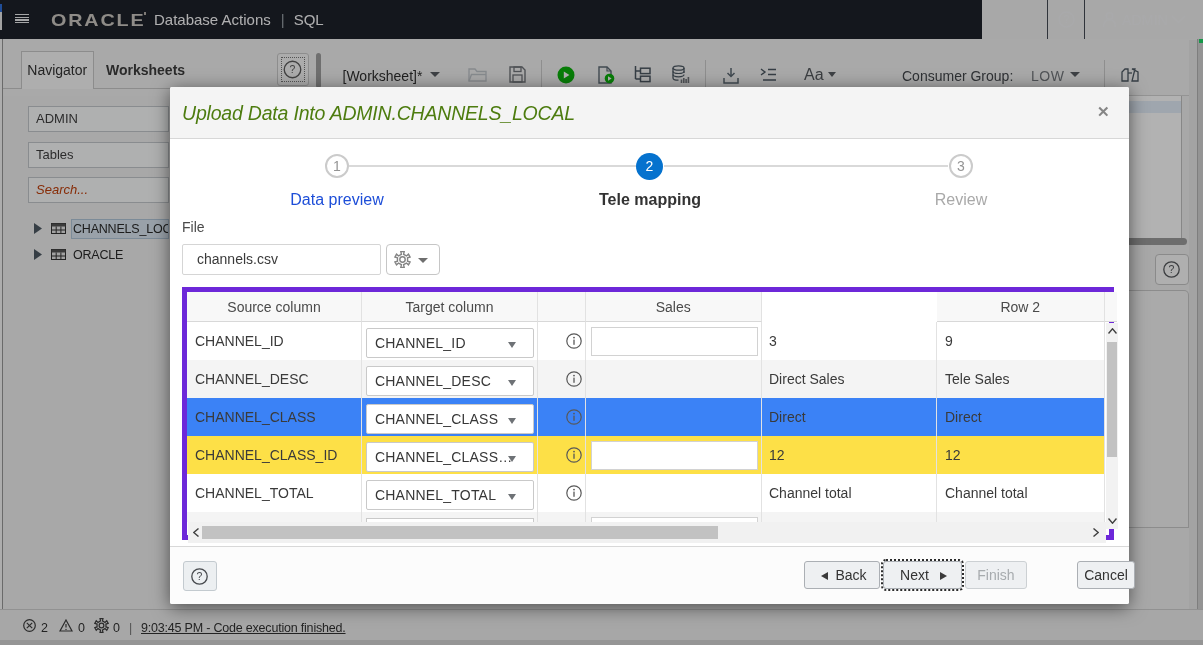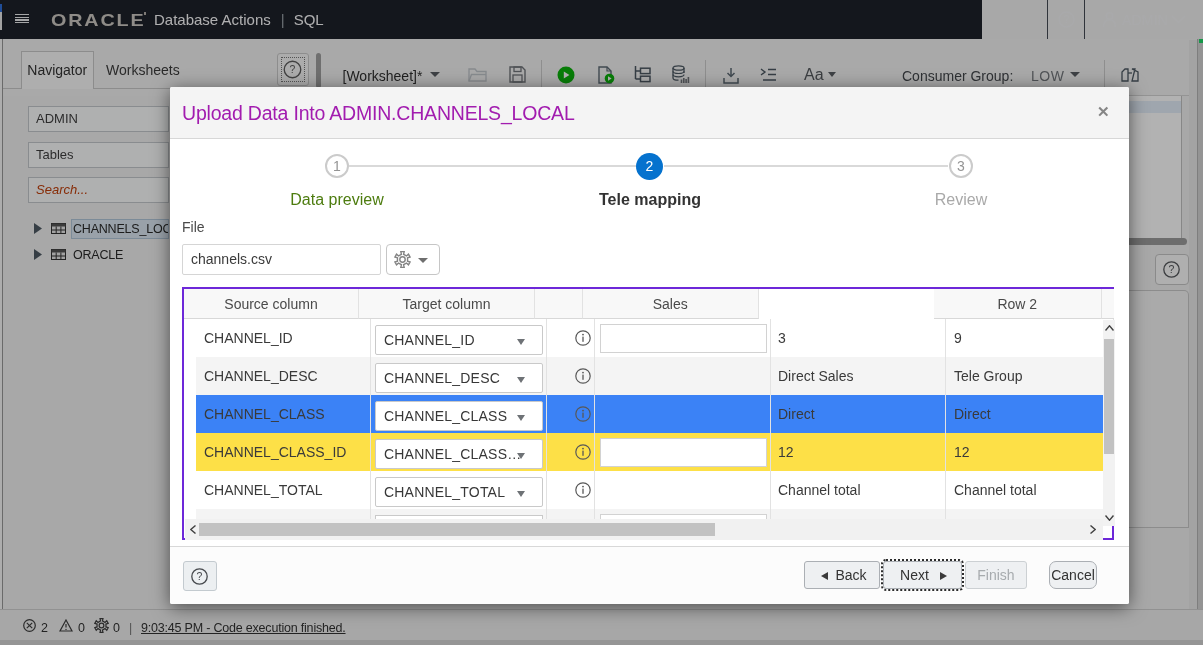--- a/index.html
+++ b/index.html
@@ -11,21 +11,21 @@
 #topbar { position:absolute; left:0; top:0; width:982px; height:39px; background:#1e222a; }
 #topbar .sep { position:absolute; top:0; width:1px; height:39px; background:#454b55; }
 .hline { position:absolute; left:15px; width:13.5px; height:1.3px; background:#eceef0; }
 #oracletxt { position:absolute; left:51px; top:11px; font-size:17px; font-weight:bold; color:#cdc9c3; letter-spacing:1.6px; transform:scaleX(1.16); transform-origin:left; }
 #dbact { position:absolute; left:154px; top:11px; font-size:15px; color:#fbfbfd; }
 #admintxt { position:absolute; left:1122px; top:12px; font-size:14px; color:#f2f3f5; letter-spacing:0.2px; }
 
 
 #band { position:absolute; left:3px; top:39px; width:1200px; height:57px; background:#f2f2f2; }
 #navtab { position:absolute; left:21px; top:51px; width:72.5px; height:38px; background:#fafafa; border:1px solid #c9c9c9; border-bottom:none; font-size:14px; color:#333; text-align:center; line-height:36px; }
-#wstab { position:absolute; left:106px; top:51px; font-size:14px; color:#3d3d3d; line-height:38px; }
+#wstab { position:absolute; left:106px; top:51px; font-size:14px; color:#3d3d3d; line-height:38px;font-weight:bold; }
 #tabline { position:absolute; left:3px; top:88px; width:327px; height:1px; background:#c9c9c9; }
 #helpbtn1 { position:absolute; left:277px; top:53px; width:31.5px; height:33px; background:#f6f6f6; border:1px solid #cbcbcb; border-radius:3px; outline:1px dotted #777; outline-offset:-5px; }
 #splith { position:absolute; left:316px; top:53px; width:5px; height:35px; background:#a0a0a0; border-radius:3px; }
 #toolbar { position:absolute; left:330px; top:39px; width:873px; height:57px; background:#f3f3f3; border-bottom:1px solid #d5d5d5; }
 .tsep { position:absolute; top:60px; width:1px; height:29px; background:#cccccc; }
 #wstitle { position:absolute; left:342.5px; top:68px; font-size:14px; color:#303030; }
 .tri-d { width:0; height:0; border-left:5px solid transparent; border-right:5px solid transparent; border-top:5.5px solid #5a5e63; position:absolute; }
 #congrp { position:absolute; left:902px; top:68px; font-size:14px; color:#44484d; }
 #lowtxt { position:absolute; left:1031px; top:68px; font-size:14px; color:#75797e; letter-spacing:0.5px; }
 
@@ -47,33 +47,33 @@
 #statusbar { position:absolute; left:0; top:609px; width:1203px; height:36px; background:#f0f0f0; border-top:1px solid #d0d0d0; }
 #statusbar .txt { position:absolute; top:11px; font-size:12.5px; letter-spacing:-0.2px; color:#333; }
 #sbdark { position:absolute; left:0; top:640px; width:1203px; height:5px; background:#d6d6d6; }
 
 
 #overlay { position:absolute; left:0; top:0; width:1203px; height:645px; background:rgba(0,0,0,0.30); z-index:10; }
 
 
 #modal { position:absolute; left:170px; top:87px; width:959px; height:517px; background:#ffffff; z-index:20; box-shadow:0 3px 18px rgba(0,0,0,0.55); border-radius:2px; }
 #mhead { position:absolute; left:0; top:0; width:959px; height:52px; background:#f4f4f4; border-bottom:1px solid #d7d7d7; border-radius:2px 2px 0 0; }
-#mtitle { position:absolute; left:12px; top:15px; font-size:19.5px; letter-spacing:-0.2px; color:#a21caf; }
+#mtitle { position:absolute; left:12px; top:15px; font-size:19.5px; letter-spacing:-0.2px; color:#4d7c0f;font-style:italic; }
 #mclose { position:absolute; left:927px; top:16px; font-size:15px; color:#858585; font-weight:bold; }
 .stepline { position:absolute; top:78px; height:2px; background:#d9d9d9; }
 .stepc { position:absolute; border-radius:50%; text-align:center; }
 .steplbl { position:absolute; top:104px; font-size:16px; text-align:center; width:160px; }
 #filelbl { position:absolute; left:12px; top:132px; font-size:14px; color:#4a4a4a; }
-#fileinp { position:absolute; left:12px; top:157px; width:199px; height:31px; border:1px solid #d5d5d5; border-radius:2px; font-size:14px; color:#3a3a3a; line-height:29px; padding-left:8px; background:#fff; }
+#fileinp { position:absolute; left:12px; top:157px; width:199px; height:31px; border:1px solid #d5d5d5; border-radius:2px; font-size:14px; color:#3a3a3a; line-height:29px; padding-left:14px; background:#fff; }
 #gearbtn { position:absolute; left:216px; top:157px; width:54px; height:31px; border:1px solid #c6c6c6; border-radius:4px; background:#fff; }
 
 
-#dtable { position:absolute; left:12px; top:200px; width:932px; height:253px; border:2px solid #6d28d9; }
+#dtable { position:absolute; left:12px; top:200px; width:932px; height:253px; border:5px solid #6d28d9; }
 .th { position:absolute; top:0; height:30px; background:#f8f8f8; border-right:1px solid #e2e2e2; font-size:14px; color:#4a4a4a; text-align:center; line-height:30px; border-bottom:1px solid #d8d8d8; }
-.row { position:absolute; left:0; width:918px; height:38px;margin-left:12px; }
+.row { position:absolute; left:0; width:918px; height:38px; }
 .cell { position:absolute; top:0; height:38px; border-right:1px solid #e2e2e2; }
 .srctxt { position:absolute; left:8px; top:0; font-size:14px; color:#3a3a3a; line-height:38px; }
 .sel { position:absolute; left:179px; top:6px; width:168px; height:30px; border:1px solid #c9c9c9; border-radius:2px; background:#fff; font-size:14px; letter-spacing:0.2px; color:#373737; line-height:29px; padding-left:8px; }
 .sel .arr { position:absolute; right:17px; top:12.5px; width:0; height:0; border-left:4.7px solid transparent; border-right:4.7px solid transparent; border-top:6px solid #6e7276; }
 .fmtinp { position:absolute; left:404px; top:5px; width:167px; height:29px; border:1px solid #d2d2d2; background:#fff; }
 .val1 { position:absolute; left:582px; top:0; font-size:14px; color:#3a3a3a; line-height:38px; }
 .val2 { position:absolute; left:758px; top:0; font-size:14px; color:#3a3a3a; line-height:38px; }
 
 
 #vsb { position:absolute; left:919px; top:31px; width:12px; height:206px; background:#f2f2f2; }
@@ -255,21 +255,21 @@
   <div id="mhead">
     <div id="mtitle">Upload Data Into ADMIN.CHANNELS_LOCAL</div>
     <div id="mclose">✕</div>
   </div>
 
   <div class="stepline" style="left:179px;width:288px;"></div>
   <div class="stepline" style="left:494px;width:284px;"></div>
   <div class="stepc" style="left:155px;top:67px;width:24px;height:24px;background:#fff;border:2px solid #cbcbcb;font-size:14px;color:#949494;line-height:20px;">1</div>
   <div class="stepc" style="left:466px;top:66px;width:27px;height:27px;background:#0572ce;font-size:14px;color:#fff;line-height:27px;">2</div>
   <div class="stepc" style="left:779px;top:67px;width:24px;height:24px;background:#fff;border:2px solid #cbcbcb;font-size:14px;color:#949494;line-height:20px;">3</div>
-  <div class="steplbl" style="left:87px;color:#4d7c0f;">Data preview</div>
+  <div class="steplbl" style="left:87px;color:#1d4ed8;">Data preview</div>
   <div class="steplbl" style="left:400px;color:#333;font-weight:bold;">Tele mapping</div>
   <div class="steplbl" style="left:711px;color:#a9a9a9;">Review</div>
 
   <div id="filelbl">File</div>
   <div id="fileinp">channels.csv</div>
   <div id="gearbtn">
     <svg class="abs" style="left:7px;top:6px;" width="17" height="17" viewBox="0 0 17 17">
         <path d="M6.84 0.67 L10.16 0.67 L9.60 3.32 L12.44 4.95 L14.45 3.15 L16.11 6.03 L13.54 6.86 L13.54 10.14 L16.11 10.97 L14.45 13.85 L12.44 12.05 L9.60 13.68 L10.16 16.33 L6.84 16.33 L7.40 13.68 L4.56 12.05 L2.55 13.85 L0.89 10.97 L3.46 10.14 L3.46 6.86 L0.89 6.03 L2.55 3.15 L4.56 4.95 L7.40 3.32 Z" fill="none" stroke="#848484" stroke-width="1.4"></path>
         <circle cx="8.5" cy="8.5" r="2.7" fill="none" stroke="#848484" stroke-width="1.4"></circle>
       </svg>
@@ -312,21 +312,21 @@
     <div class="cell" style="left:574.5px;width:175px;"></div>
     <div class="cell" style="left:749.5px;width:168.5px;"></div>
     <div class="sel">CHANNEL_DESC<div class="arr"></div></div>
     <svg style="position:absolute;left:379px;top:11px;" width="16" height="16" viewBox="0 0 16 16">
           <circle cx="8" cy="8" r="7.2" fill="none" stroke="#585858" stroke-width="1.2"></circle>
           <circle cx="8" cy="4.6" r="0.9" fill="#585858"></circle>
           <rect x="7.35" y="6.6" width="1.3" height="5.2" fill="#585858"></rect>
         </svg>
 
     <div class="val1">Direct Sales</div>
-    <div class="val2">Tele Group</div>
+    <div class="val2">Tele Sales</div>
   </div>
       <div class="row" style="top:106px;background:#3b82f6;">
     <div class="cell" style="left:0;width:175px;">
           <div class="srctxt">CHANNEL_CLASS</div>
         </div>
     <div class="cell" style="left:175px;width:176px;"></div>
     <div class="cell" style="left:351px;width:48px;"></div>
     <div class="cell" style="left:399px;width:175.5px;"></div>
     <div class="cell" style="left:574.5px;width:175px;"></div>
     <div class="cell" style="left:749.5px;width:168.5px;"></div>
@@ -418,15 +418,15 @@
         </svg>
       <span style="margin-left:18px;">Back</span>
     </div>
     <div class="btn" style="left:713px;width:79px;outline:2px dotted #2b2b2b;outline-offset:0px;">
       <span style="margin-right:16px;">Next</span>
       <svg style="position:absolute;right:14px;top:10px;" width="7" height="8" viewBox="0 0 7 8">
           <path d="M0 0 L7 4 L0 8 Z" fill="#3a3a3a"></path>
         </svg>
     </div>
     <div class="btn" style="left:795px;width:62px;color:#a7abae;border-color:#ccd0d3;">Finish</div>
-    <div class="btn" style="left:879px;width:48px;border-radius:7px;">Cancel</div>
+    <div class="btn" style="left:907px;width:58px;">Cancel</div>
   </div>
 </div>
 
 </body></html>

